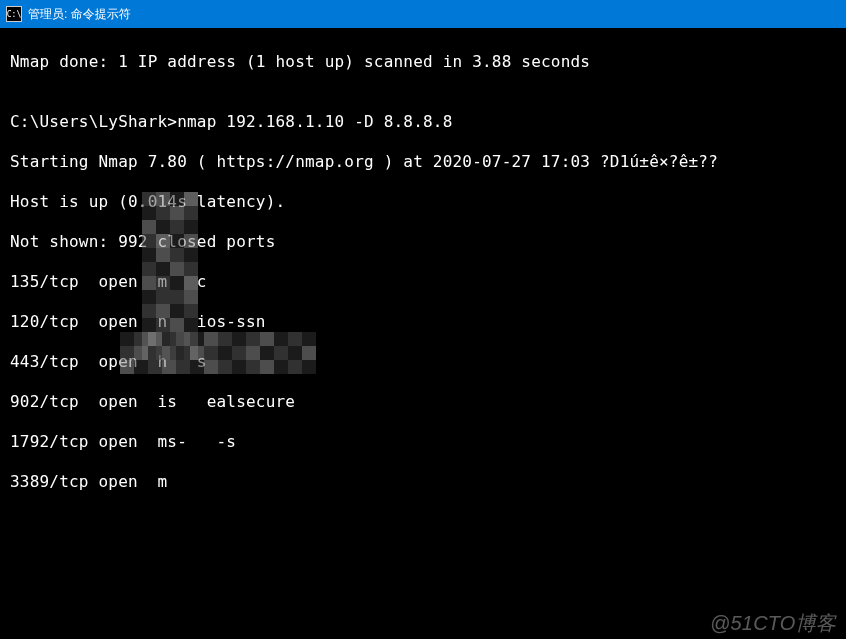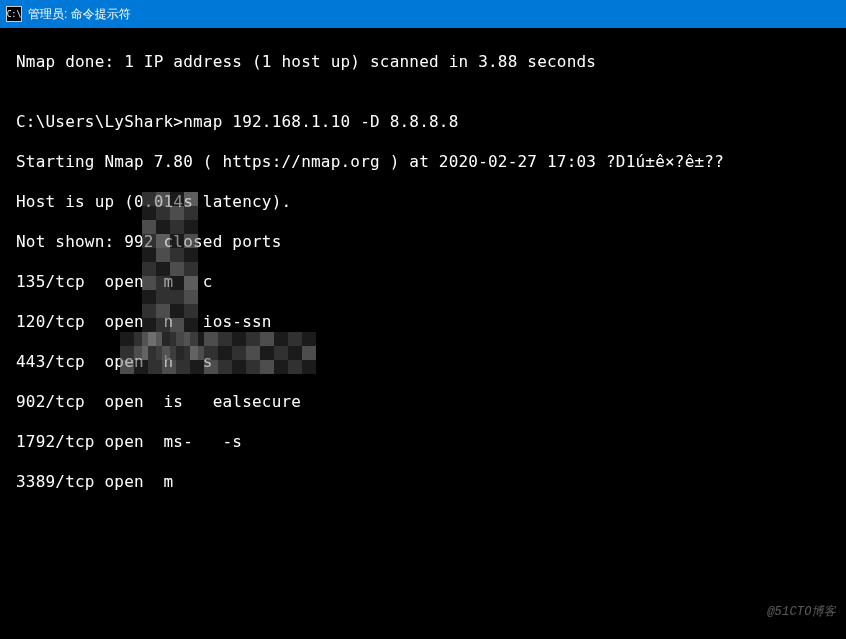--- a/index.html
+++ b/index.html
@@ -34,21 +34,21 @@
       display: inline-flex;
       align-items: center;
       justify-content: center;
       font-size: 8px;
       color: #fff;
       font-family: monospace;
     }
     .terminal {
       background: #000;
       color: #fff;
-      padding: 4px 16px;
+      padding: 4px 10px;
       font-size: 16px;
       line-height: 20px;
       font-family: "NSimSun", "SimSun", "Consolas", monospace;
       white-space: pre;
       letter-spacing: 0.2px;
       height: calc(100% - 28px);
       position: relative;
     }
     .line {
       white-space: pre;
@@ -63,40 +63,40 @@
       width: 14px;
       height: 14px;
     }
     .px1 { background: rgba(140,140,140,0.55); }
     .px2 { background: rgba(90,90,90,0.55); }
     .px3 { background: rgba(50,50,50,0.55); }
     .px4 { background: rgba(170,170,170,0.55); }
     .watermark {
       position: absolute;
       right: 10px;
-      bottom: 17px;
-      font-family: Liberation Mono, monospace;
-      font-size: 12px;
+      bottom: 6px;
+      font-family: Liberation Sans, sans-serif;
+      font-size: 20px;
       color: rgba(255,255,255,0.35);
       font-style: italic;
     }
   </style>
 </head>
 <body>
 
 <div class="titlebar">
   <span class="titlebar-icon">C:\</span>
   <span>管理员: 命令提示符</span>
 </div>
 
 <div class="terminal">
 <div class="line">Nmap done: 1 IP address (1 host up) scanned in 3.88 seconds</div>
 <div class="line"></div>
 <div class="line">C:\Users\LyShark&gt;nmap 192.168.1.10 -D 8.8.8.8</div>
-<div class="line">Starting Nmap 7.80 ( https://nmap.org ) at 2020-02-27 17:03 ?D1ú±ê×?ê±??</div>
+<div class="line">Starting Nmap 7.80 ( https://nmap.org ) at 2020-07-27 17:03 ?D1ú±ê×?ê±??</div>
 <div class="line">Host is up (0.014s latency).</div>
 <div class="line">Not shown: 992 closed ports</div>
 <div class="line">135/tcp  open  m   c</div>
 <div class="line">120/tcp  open  n   ios-ssn</div>
 <div class="line">443/tcp  open  h   s</div>
 <div class="line">902/tcp  open  is   ealsecure</div>
 <div class="line">1792/tcp open  ms-   -s</div>
 <div class="line">3389/tcp open  m                 </div>
 
 <div class="line"></div>

